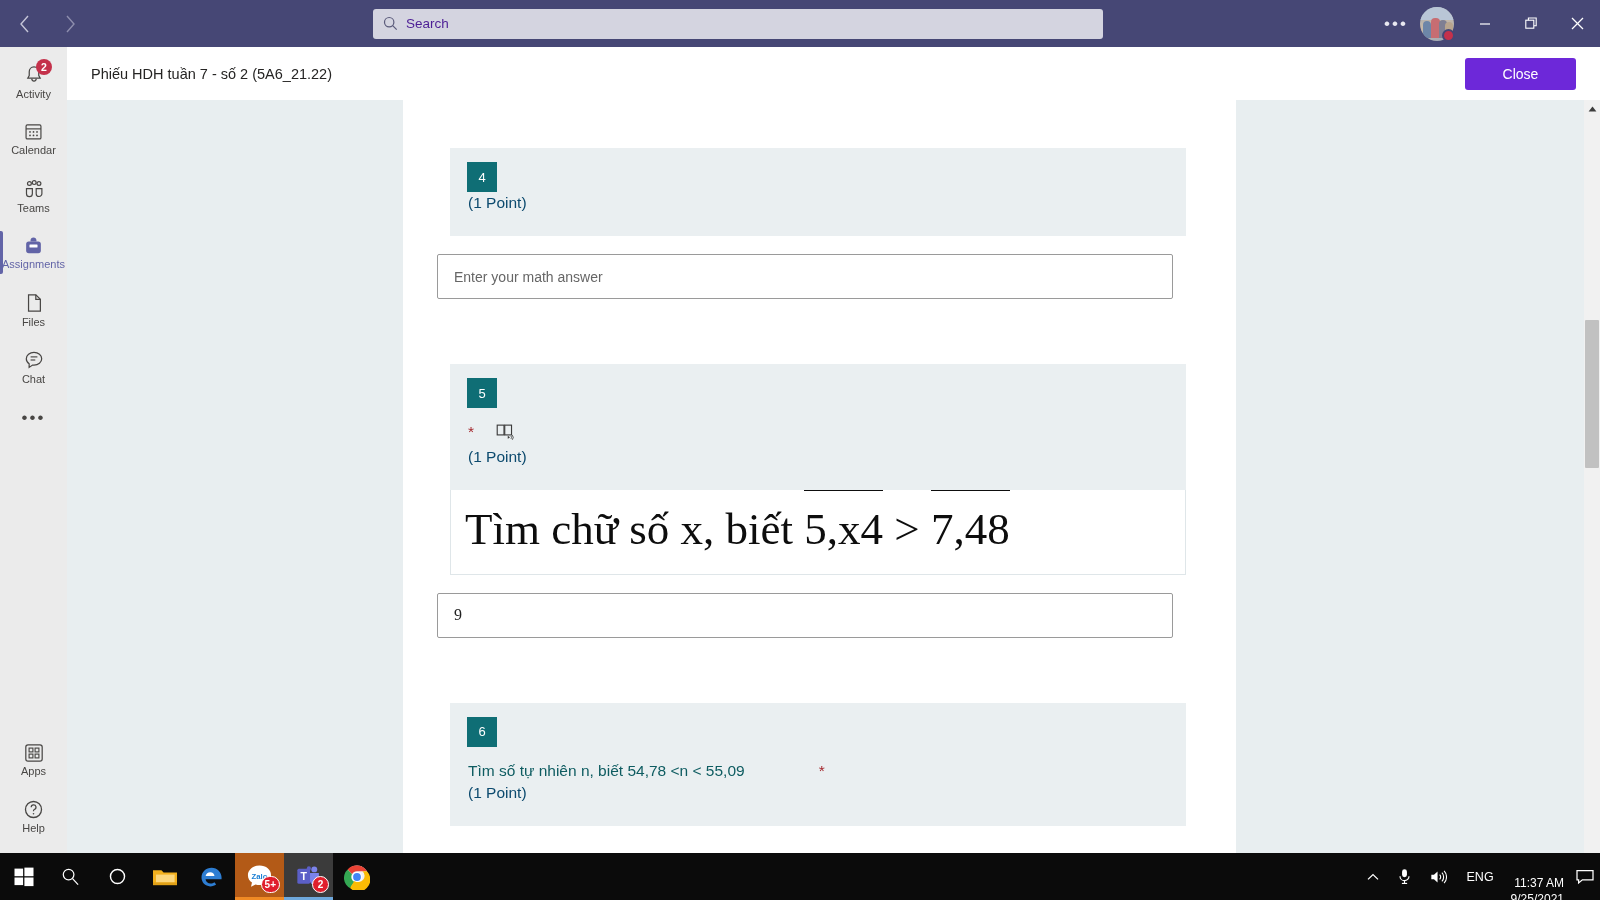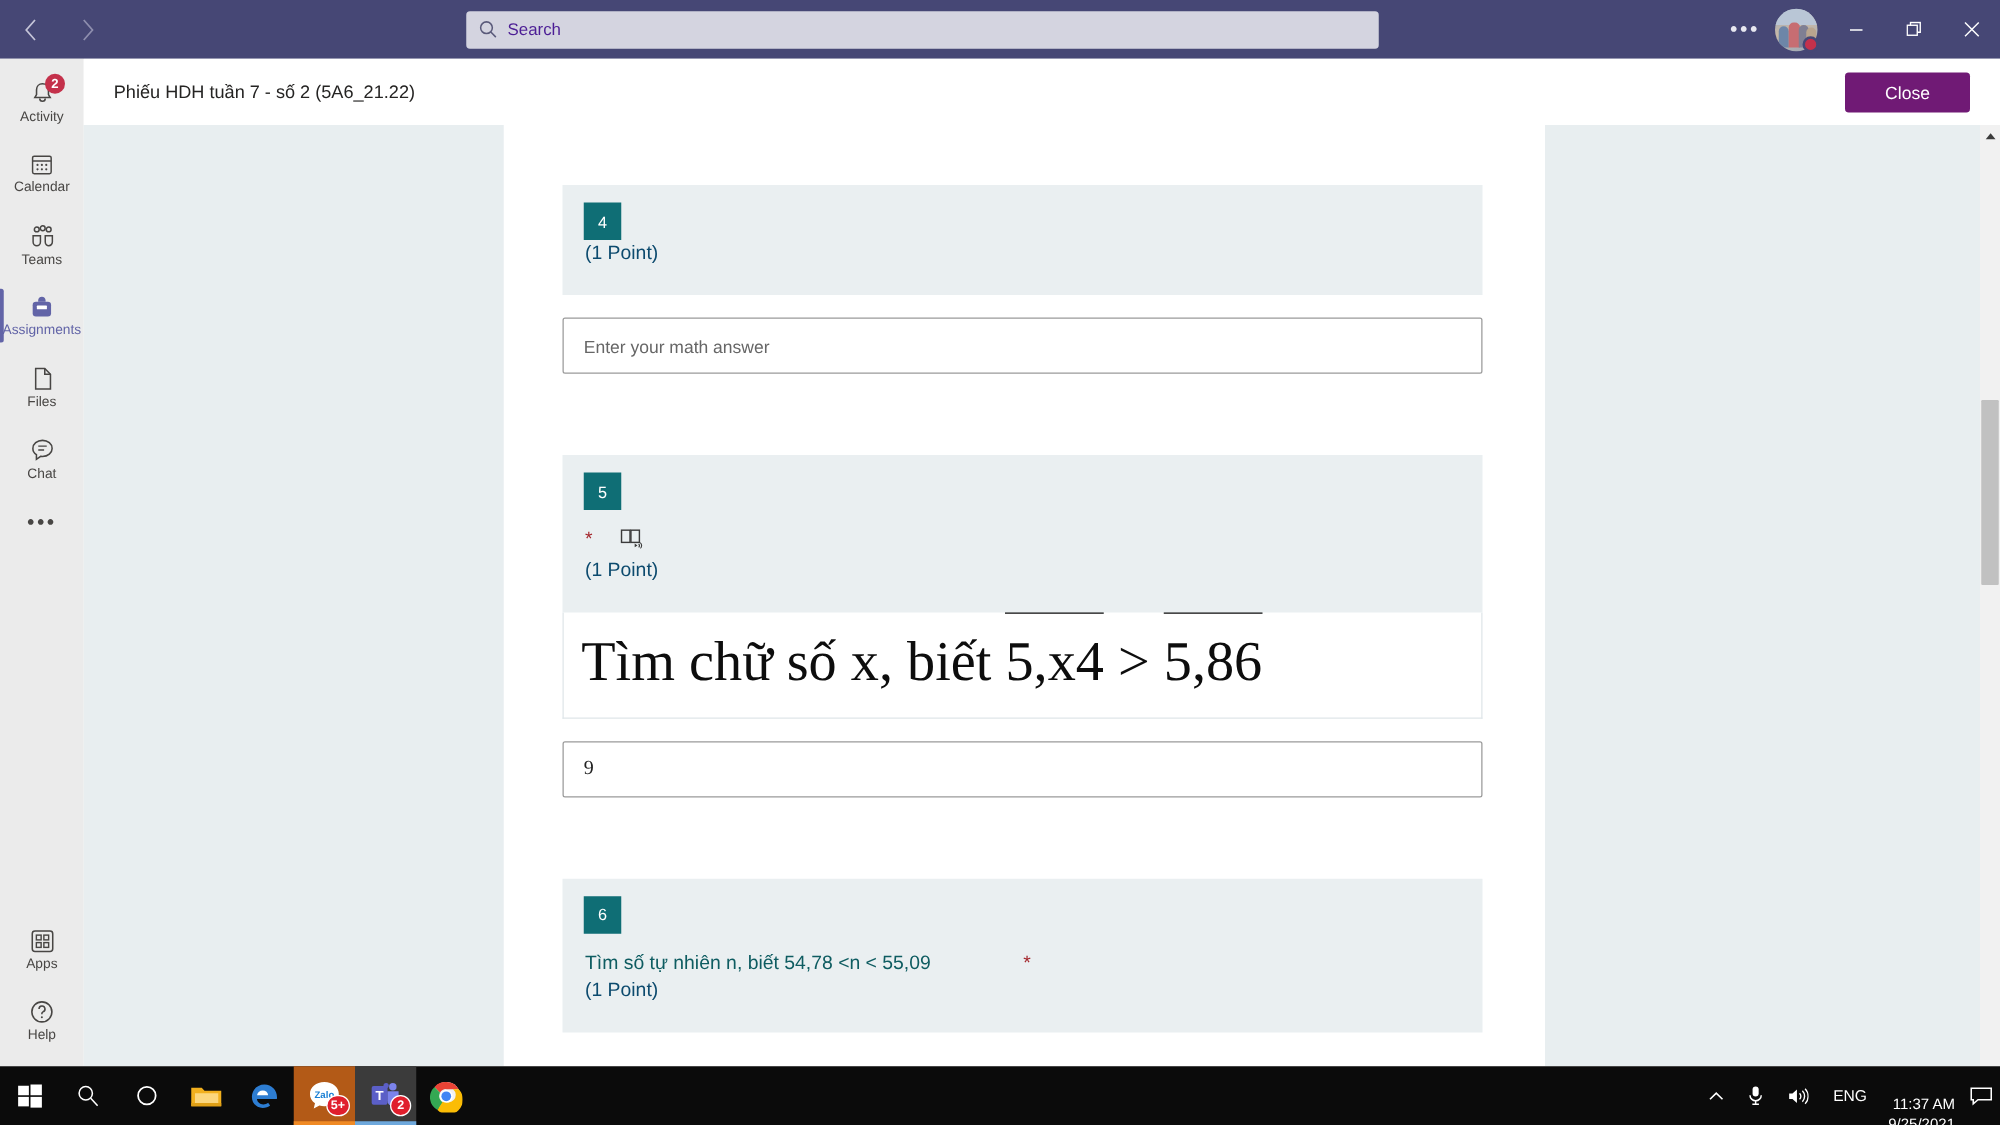--- a/index.html
+++ b/index.html
@@ -66,21 +66,21 @@
   .rail-spacer { flex: 1; }
 
   
   .asg-header {
     position: absolute; top: 47px; left: 67px; width: 1533px; height: 53px;
     background: #ffffff; display: flex; align-items: center; justify-content: space-between;
     padding: 0 24px 0 24px;
   }
   .asg-title { font-size: 14.5px; font-weight: normal; color: #252423; padding-left: 0px; }
   .close-btn {
-    width: 100px; height: 32px; background: #701a75; color: #fff; border: none; border-radius: 3px;
+    width: 111px; height: 32px; background: #6d28d9; color: #fff; border: none; border-radius: 3px;
     font-size: 14px; font-family: "Liberation Sans", sans-serif; cursor: pointer;
   }
 
   
   .content {
     position: absolute; top: 100px; left: 67px; width: 1533px; height: 753px;
     background: #e8eef0; overflow: hidden;
   }
   .sheet {
     position: absolute; top: 0; left: 336px; width: 833px; height: 753px;
@@ -111,21 +111,21 @@
     border: 1px solid #dfe6e9; border-top: none;
     padding: 14px 0 18px 14px;
   }
   .math-img {
     font-family: "Liberation Serif", serif; font-size: 45px; color: #0d0d0d;
     white-space: nowrap; line-height: 1.15;
   }
   .math-img .ovl { border-top: 3px solid #0d0d0d; padding-top: 13px; margin-top: 11px; }
 
   .answer-input {
-    width: 736px; height: 45px; margin-left: 47px; margin-top: 18px;
+    width: 736px; height: 45px; margin-left: 34px; margin-top: 18px;
     background: #fff; border: 1px solid #9a9a9a; border-radius: 2px;
     display: flex; align-items: center; padding: 0 16px;
     font-size: 14px; cursor: text;
   }
   .answer-input.placeholder { color: #666; }
   .answer-input.filled { font-family: "Liberation Serif", serif; font-size: 16px; color: #222; }
   .gap-lg { height: 65px; }
 
   
   .scrollbar {
@@ -349,21 +349,21 @@
                 <path d="M15.8 12.8a2.2 2.2 0 0 1 0 3" stroke="#3b3b3b" stroke-width="0.9" fill="none"></path>
                 <path d="M17.2 11.8a3.8 3.8 0 0 1 0 5" stroke="#3b3b3b" stroke-width="0.9" fill="none"></path>
               </svg>
             </span>
           </div>
           <div class="qpoint">(1 Point)</div>
         </div>
 
         <div class="math-panel">
           <div class="math-img">
-            <span>Tìm chữ số x, biết </span><span class="ovl"><span>5,x4</span></span><span> &gt; </span><span class="ovl"><span>5,86</span></span>
+            <span>Tìm chữ số x, biết </span><span class="ovl"><span>5,x4</span></span><span> &gt; </span><span class="ovl"><span>7,48</span></span>
           </div>
         </div>
 
         <div class="answer-input filled">
           <span>9</span>
         </div>
 
         <div class="gap-lg"></div>
 
         <div class="qcard">

